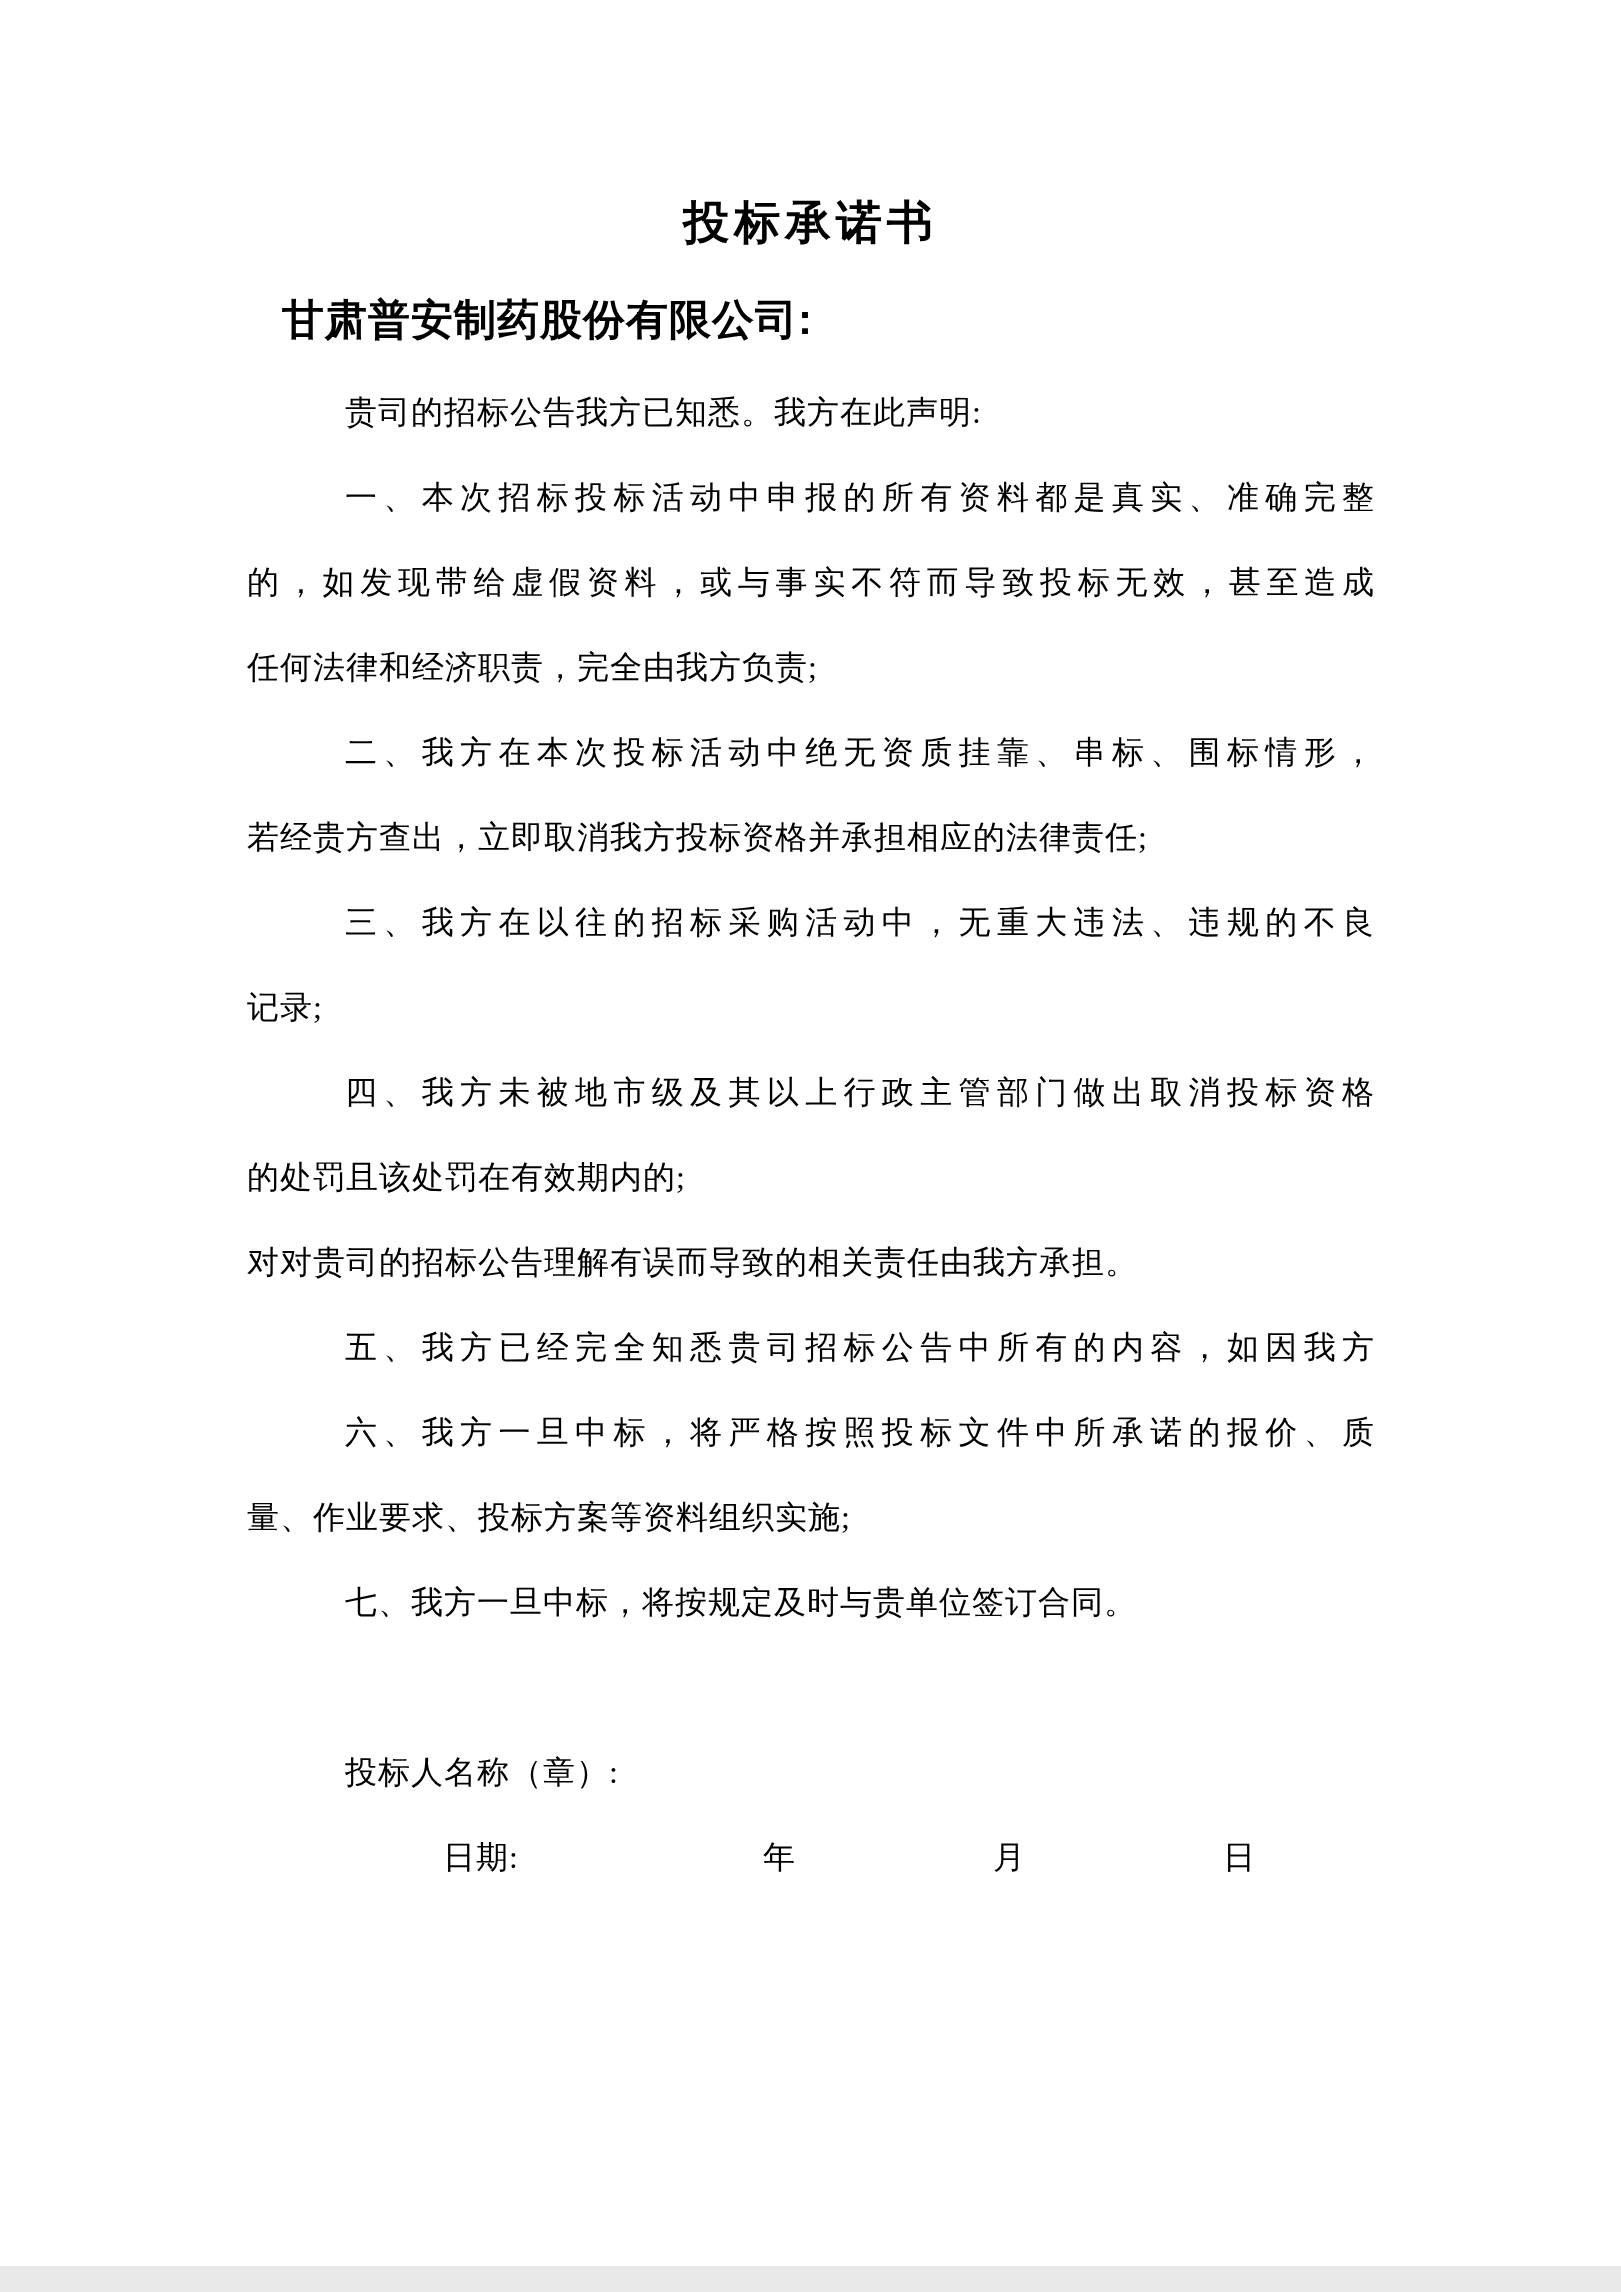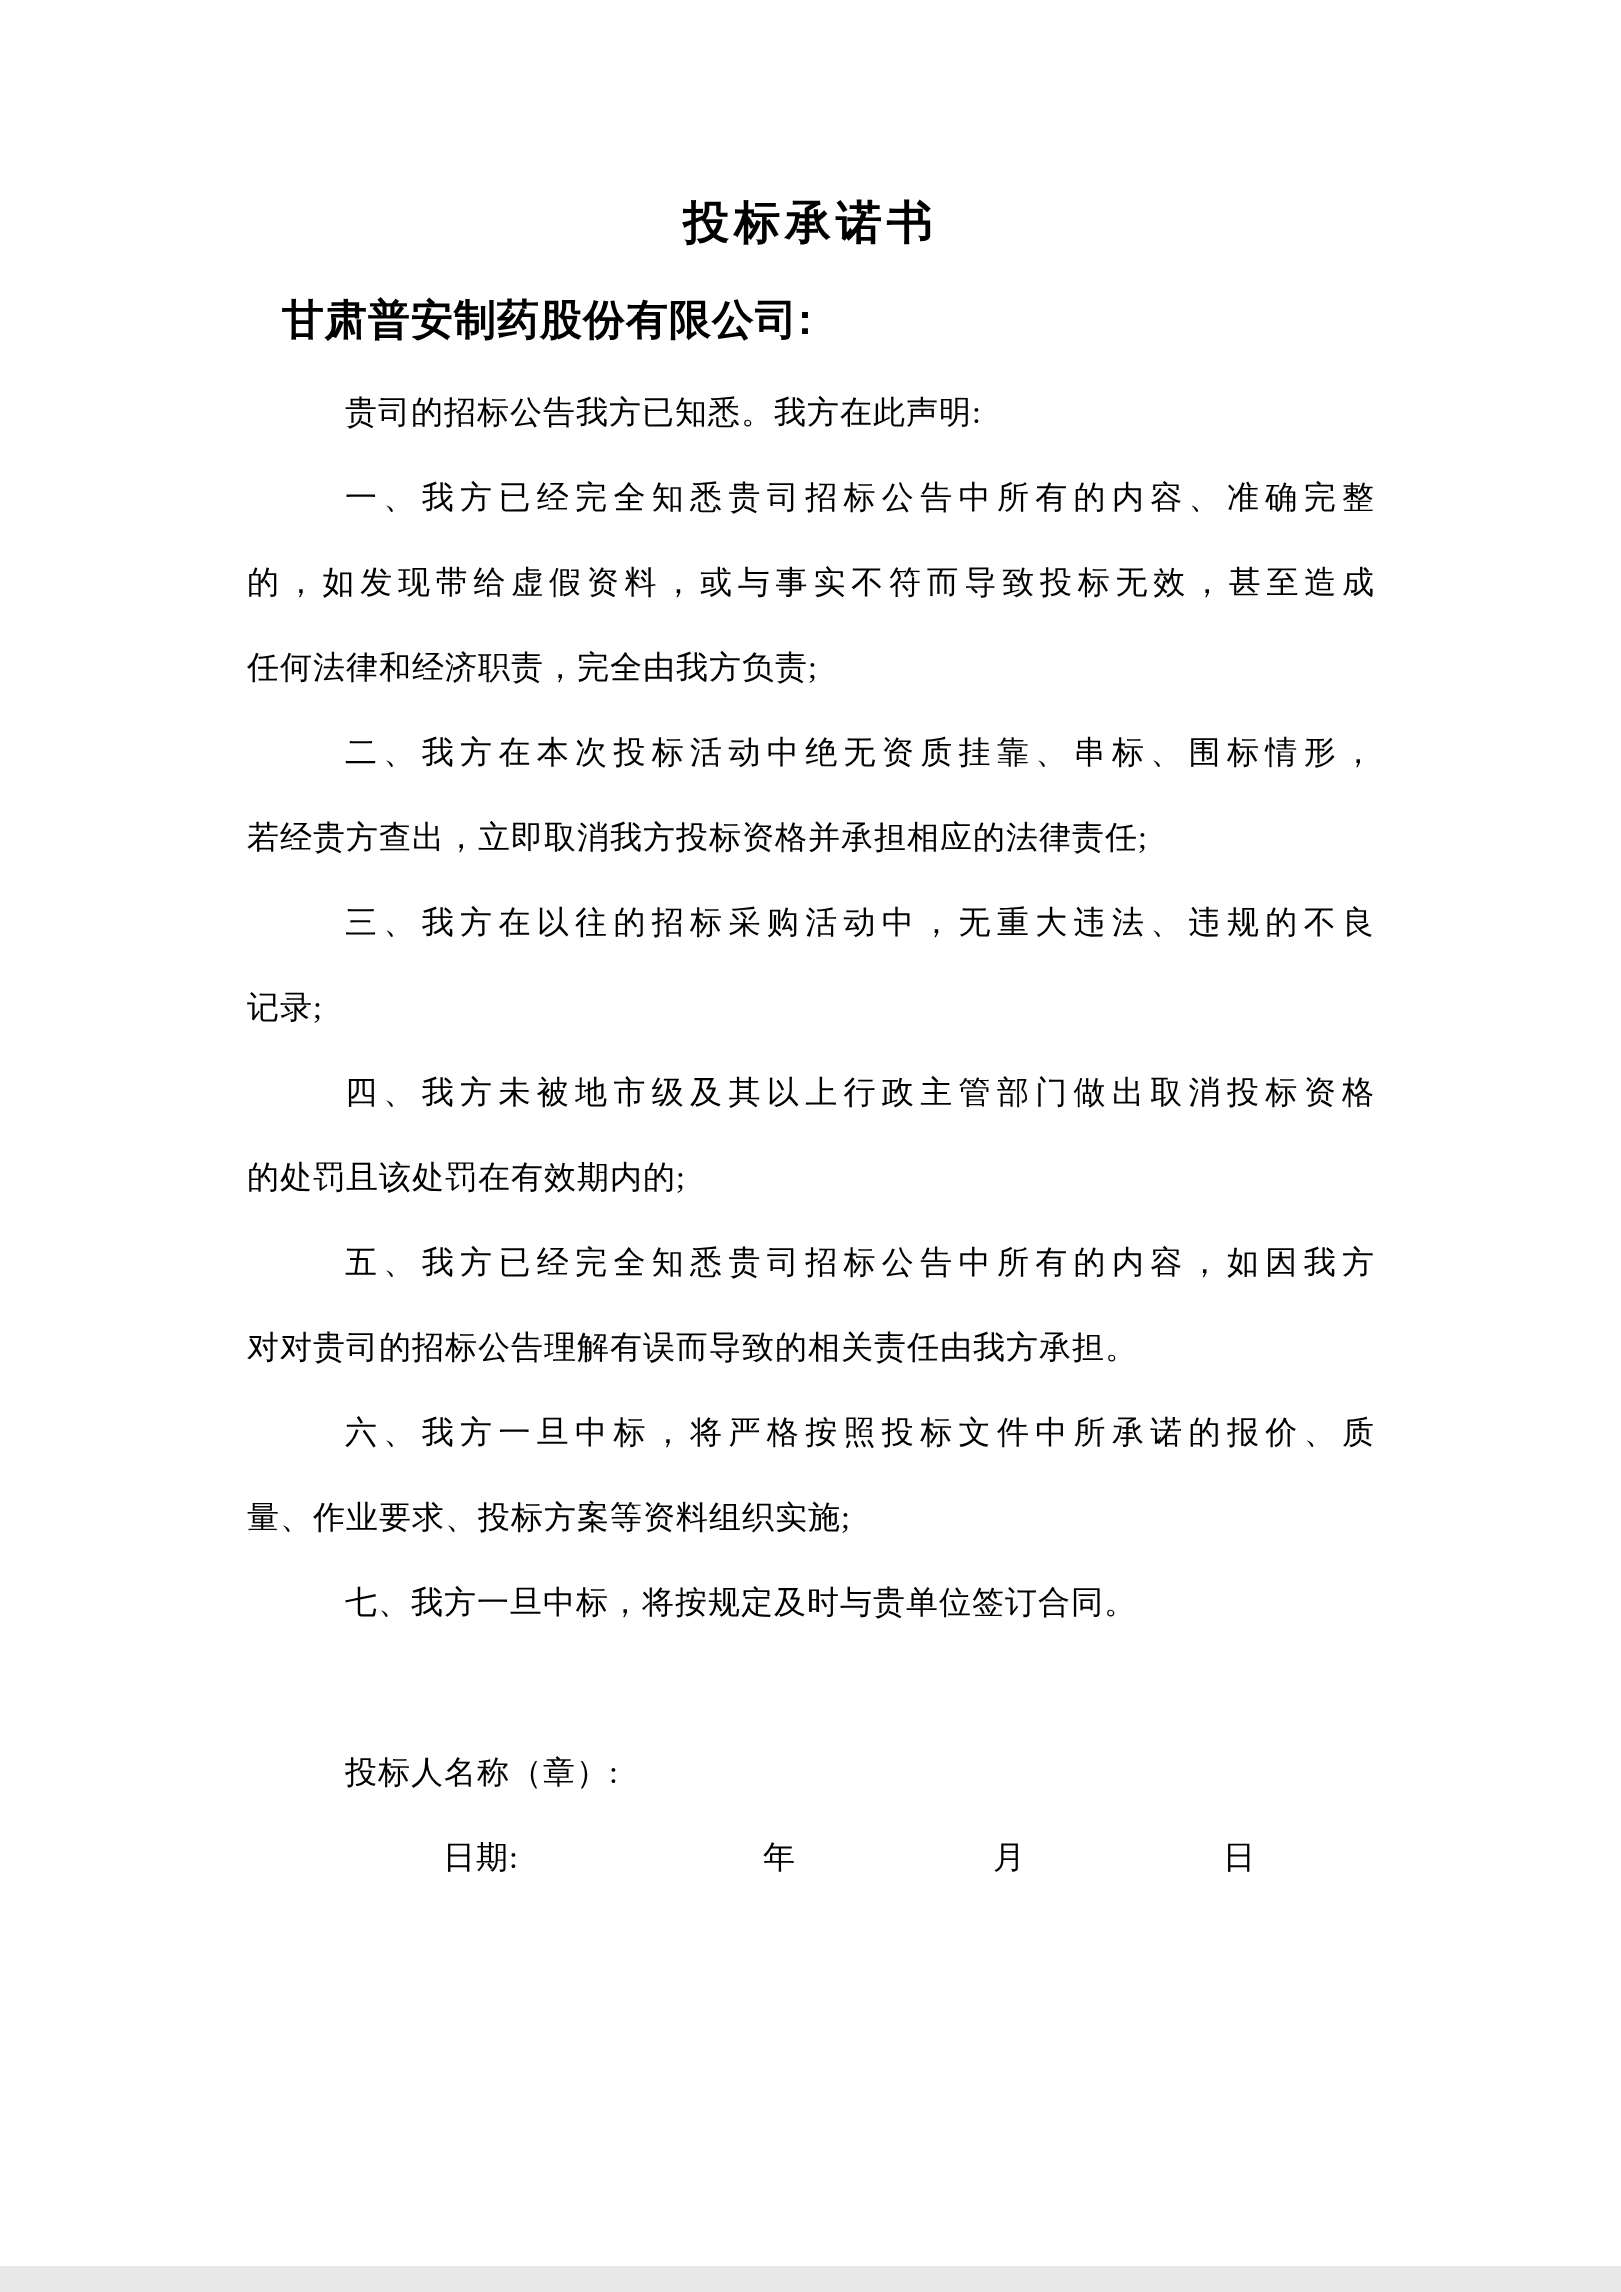--- a/index.html
+++ b/index.html
@@ -75,35 +75,35 @@
 <div class="page">
 
   <h1 class="doc-title">投标承诺书</h1>
 
   <div class="addressee">甘肃普安制药股份有限公司:</div>
 
   <div class="doc-body">
 
     <div class="line indent">贵司的招标公告我方已知悉。我方在此声明:</div>
 
-    <div class="line indent full">一、我方已经完全知悉贵司招标公告中所有的内容、准确完整</div>
+    <div class="line indent full">一、本次招标投标活动中申报的所有资料都是真实、准确完整</div>
     <div class="line full">的，如发现带给虚假资料，或与事实不符而导致投标无效，甚至造成</div>
     <div class="line">任何法律和经济职责，完全由我方负责;</div>
 
     <div class="line indent full">二、我方在本次投标活动中绝无资质挂靠、串标、围标情形，</div>
     <div class="line">若经贵方查出，立即取消我方投标资格并承担相应的法律责任;</div>
 
     <div class="line indent full">三、我方在以往的招标采购活动中，无重大违法、违规的不良</div>
     <div class="line">记录;</div>
 
     <div class="line indent full">四、我方未被地市级及其以上行政主管部门做出取消投标资格</div>
     <div class="line">的处罚且该处罚在有效期内的;</div>
 
+    <div class="line">对对贵司的招标公告理解有误而导致的相关责任由我方承担。</div>
     <div class="line indent full">五、我方已经完全知悉贵司招标公告中所有的内容，如因我方</div>
-    <div class="line">对对贵司的招标公告理解有误而导致的相关责任由我方承担。</div>
 
     <div class="line indent full">六、我方一旦中标，将严格按照投标文件中所承诺的报价、质</div>
     <div class="line">量、作业要求、投标方案等资料组织实施;</div>
 
     <div class="line indent">七、我方一旦中标，将按规定及时与贵单位签订合同。</div>
 
     <div class="line blank"></div>
 
     <div class="line indent">投标人名称（章）:</div>
 

